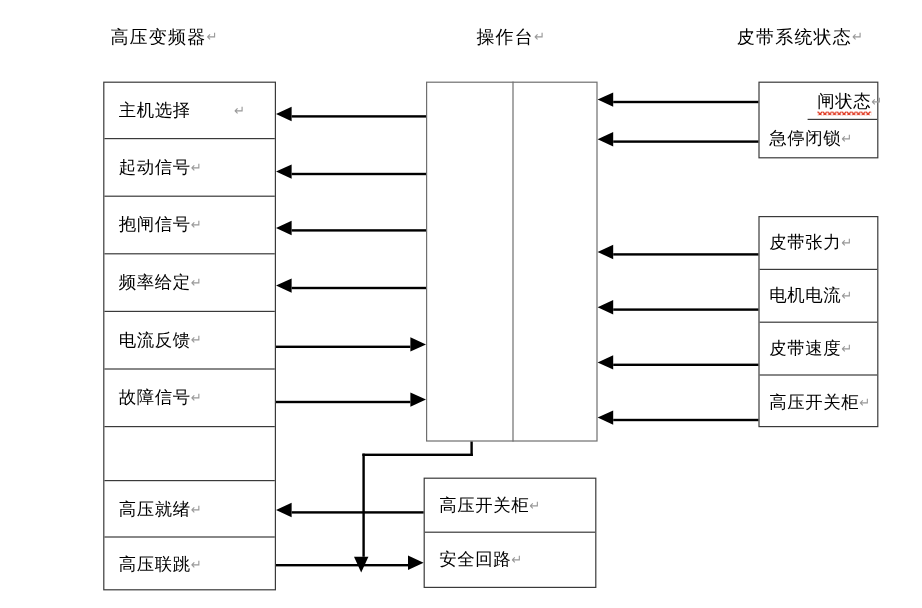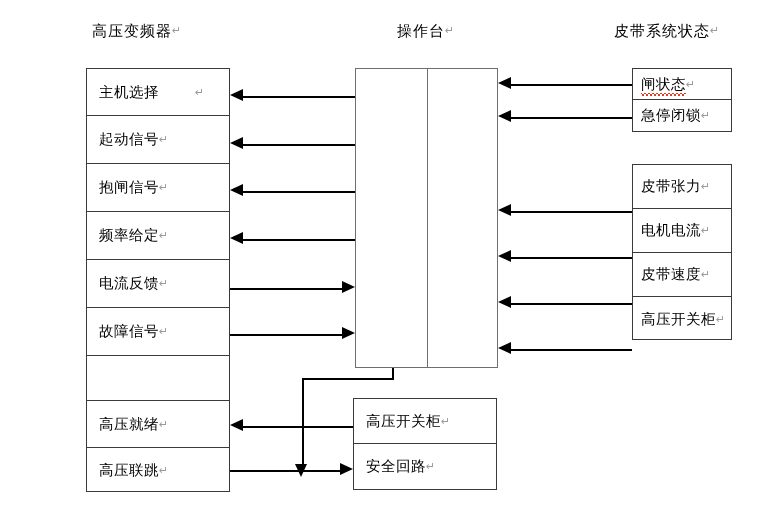--- a/index.html
+++ b/index.html
@@ -166,31 +166,31 @@
     <div class="cell" style="height:45px;">
       <span>高压联跳</span>
         <span class="pilcrow">↵</span>
     </div>
   </div>
 
   <div id="console-box" style="left:355px; top:68px; width:143px; height:300px;"></div>
   <div id="console-divider" style="left:427px; top:68px; height:300px;"></div>
 
   <div class="box-group" id="right-top-panel" style="left:632px; top:68px; width:100px; height:64px;">
-    <div class="cell" style="height:31px; padding-left:8px;">
+    <div class="cell" style="height:31px; padding-left:8px;margin-left:40px;">
       <span class="squiggle">闸状态</span>
         <span class="pilcrow">↵</span>
     </div>
     <div class="cell" style="height:31px; padding-left:8px;">
       <span>急停闭锁</span>
         <span class="pilcrow">↵</span>
     </div>
   </div>
 
-  <div class="box-group" id="right-bottom-panel" style="left:632px; top:164px; width:100px; height:176px;">
+  <div class="box-group" id="right-bottom-panel" style="left:632px; top:180px; width:100px; height:176px;">
     <div class="cell" style="height:44px; padding-left:8px;">
       <span>皮带张力</span>
         <span class="pilcrow">↵</span>
     </div>
     <div class="cell" style="height:44px; padding-left:8px;">
       <span>电机电流</span>
         <span class="pilcrow">↵</span>
     </div>
     <div class="cell" style="height:44px; padding-left:8px;">
       <span>皮带速度</span>

